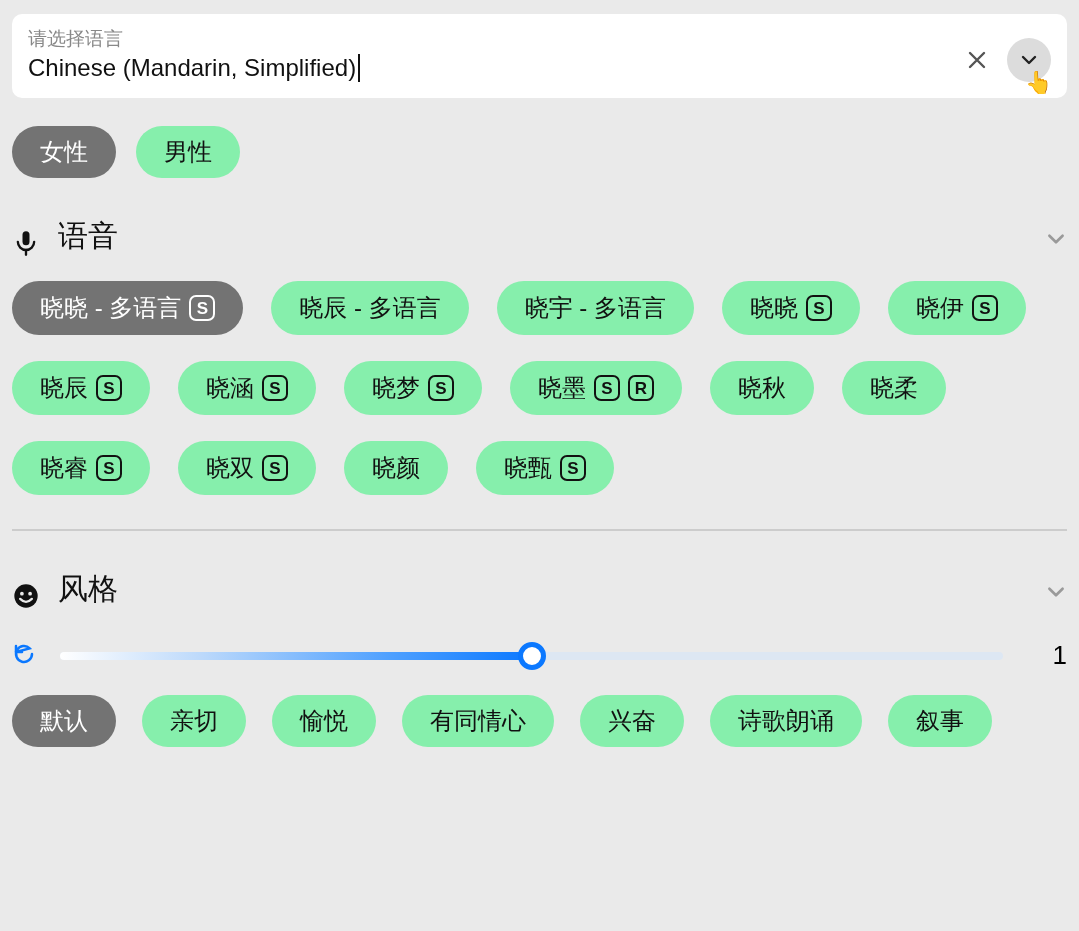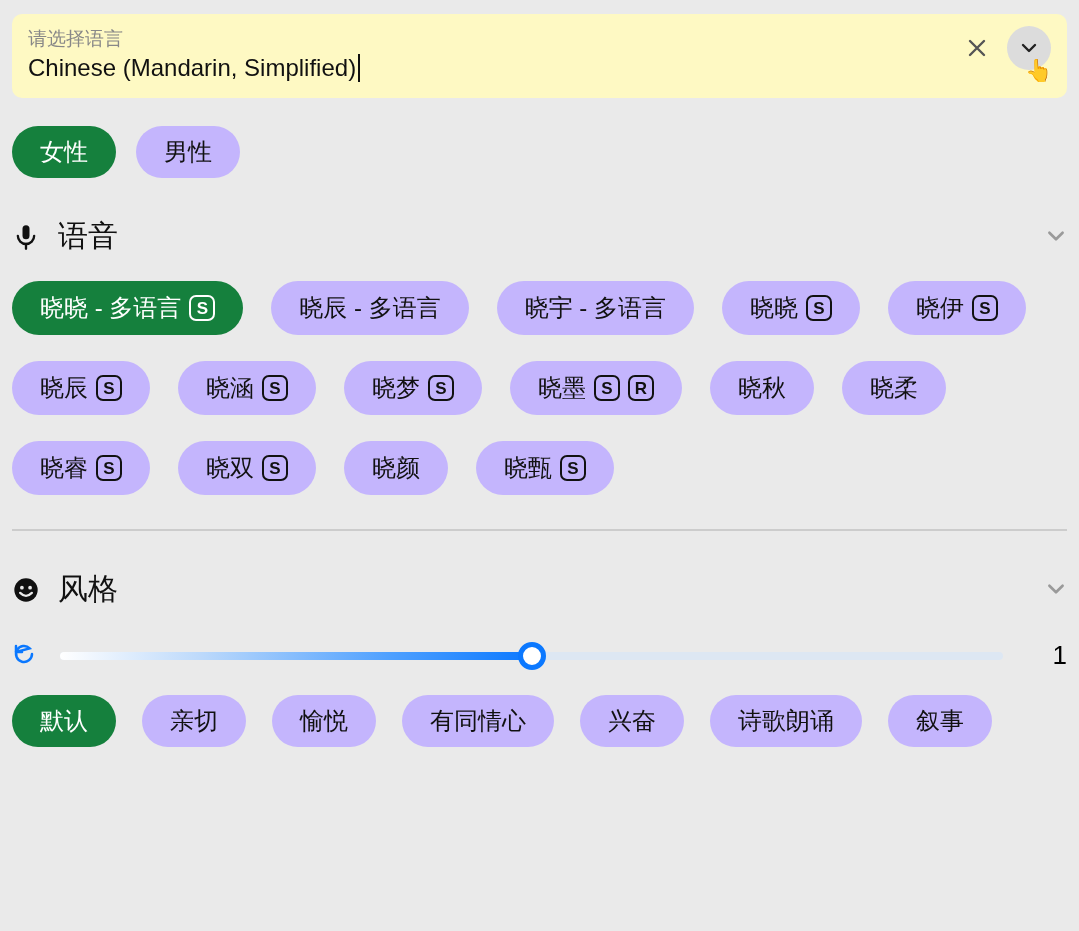--- a/index.html
+++ b/index.html
@@ -1,25 +1,25 @@
 <!DOCTYPE html>
 <html><head>
 <meta charset="utf-8">
 <style>
   * { box-sizing: border-box; margin: 0; padding: 0; }
   html, body { width: 1079px; height: 931px; font-family: -apple-system, "Segoe UI", "Microsoft YaHei", sans-serif; background: #eaeaea; }
   .page { padding: 14px 12px; }
 
   
   .lang-select {
-    background: #fef9c3;
+    background: #ffffff;
     border-radius: 10px;
     padding: 12px 16px 16px 16px;
     display: flex;
-    align-items: flex-start;
+    align-items: flex-end;
     position: relative;
   }
   .lang-text-col { flex: 1; }
   .lang-placeholder { font-size: 19px; color: #888; margin-bottom: 2px; }
   .lang-value {
     font-size: 24px; color: #111;
     display: inline-block; padding-right: 2px;
     border-right: 2px solid #111;  
   }
   .icon-btn {
@@ -36,44 +36,44 @@
     left: 18px; top: 32px;
     font-size: 22px; color: #000;
     pointer-events: none;
   }
 
   
   .pill-row { display: flex; flex-wrap: wrap; gap: 20px; margin-top: 28px; }
   .pill-row.voices { gap: 26px 28px; margin-top: 24px; }
   .pill-row.styles { gap: 20px 26px; margin-top: 24px; }
   .pill {
-    background: #c4b5fd;
+    background: #86efac;
     color: #111;
     font-size: 24px;
     padding: 14px 28px;
     border-radius: 999px;
     display: inline-flex;
     align-items: center;
     gap: 8px;
     cursor: pointer;
     line-height: 1;
   }
-  .pill.selected { background: #15803d; color: #fff; }
+  .pill.selected { background: #737373; color: #fff; }
   .badge {
     display: inline-flex; align-items: center; justify-content: center;
     width: 26px; height: 26px;
     border: 2px solid currentColor;
     border-radius: 7px;
     font-size: 17px; font-weight: 600;
     line-height: 1;
   }
 
   
   .section-hdr {
-    display: flex; align-items: center; gap: 18px;
+    display: flex; align-items: flex-end; gap: 18px;
     margin-top: 38px;
     font-size: 30px; color: #111;
   }
   .section-hdr .title { flex: 1; }
   .section-hdr .chev { color: #9a9a9a; cursor: pointer; }
   .section-hdr svg.lead { width: 28px; height: 28px; }
 
   .divider { border: none; border-top: 2px solid #ccc; margin-top: 34px; }
 
   

